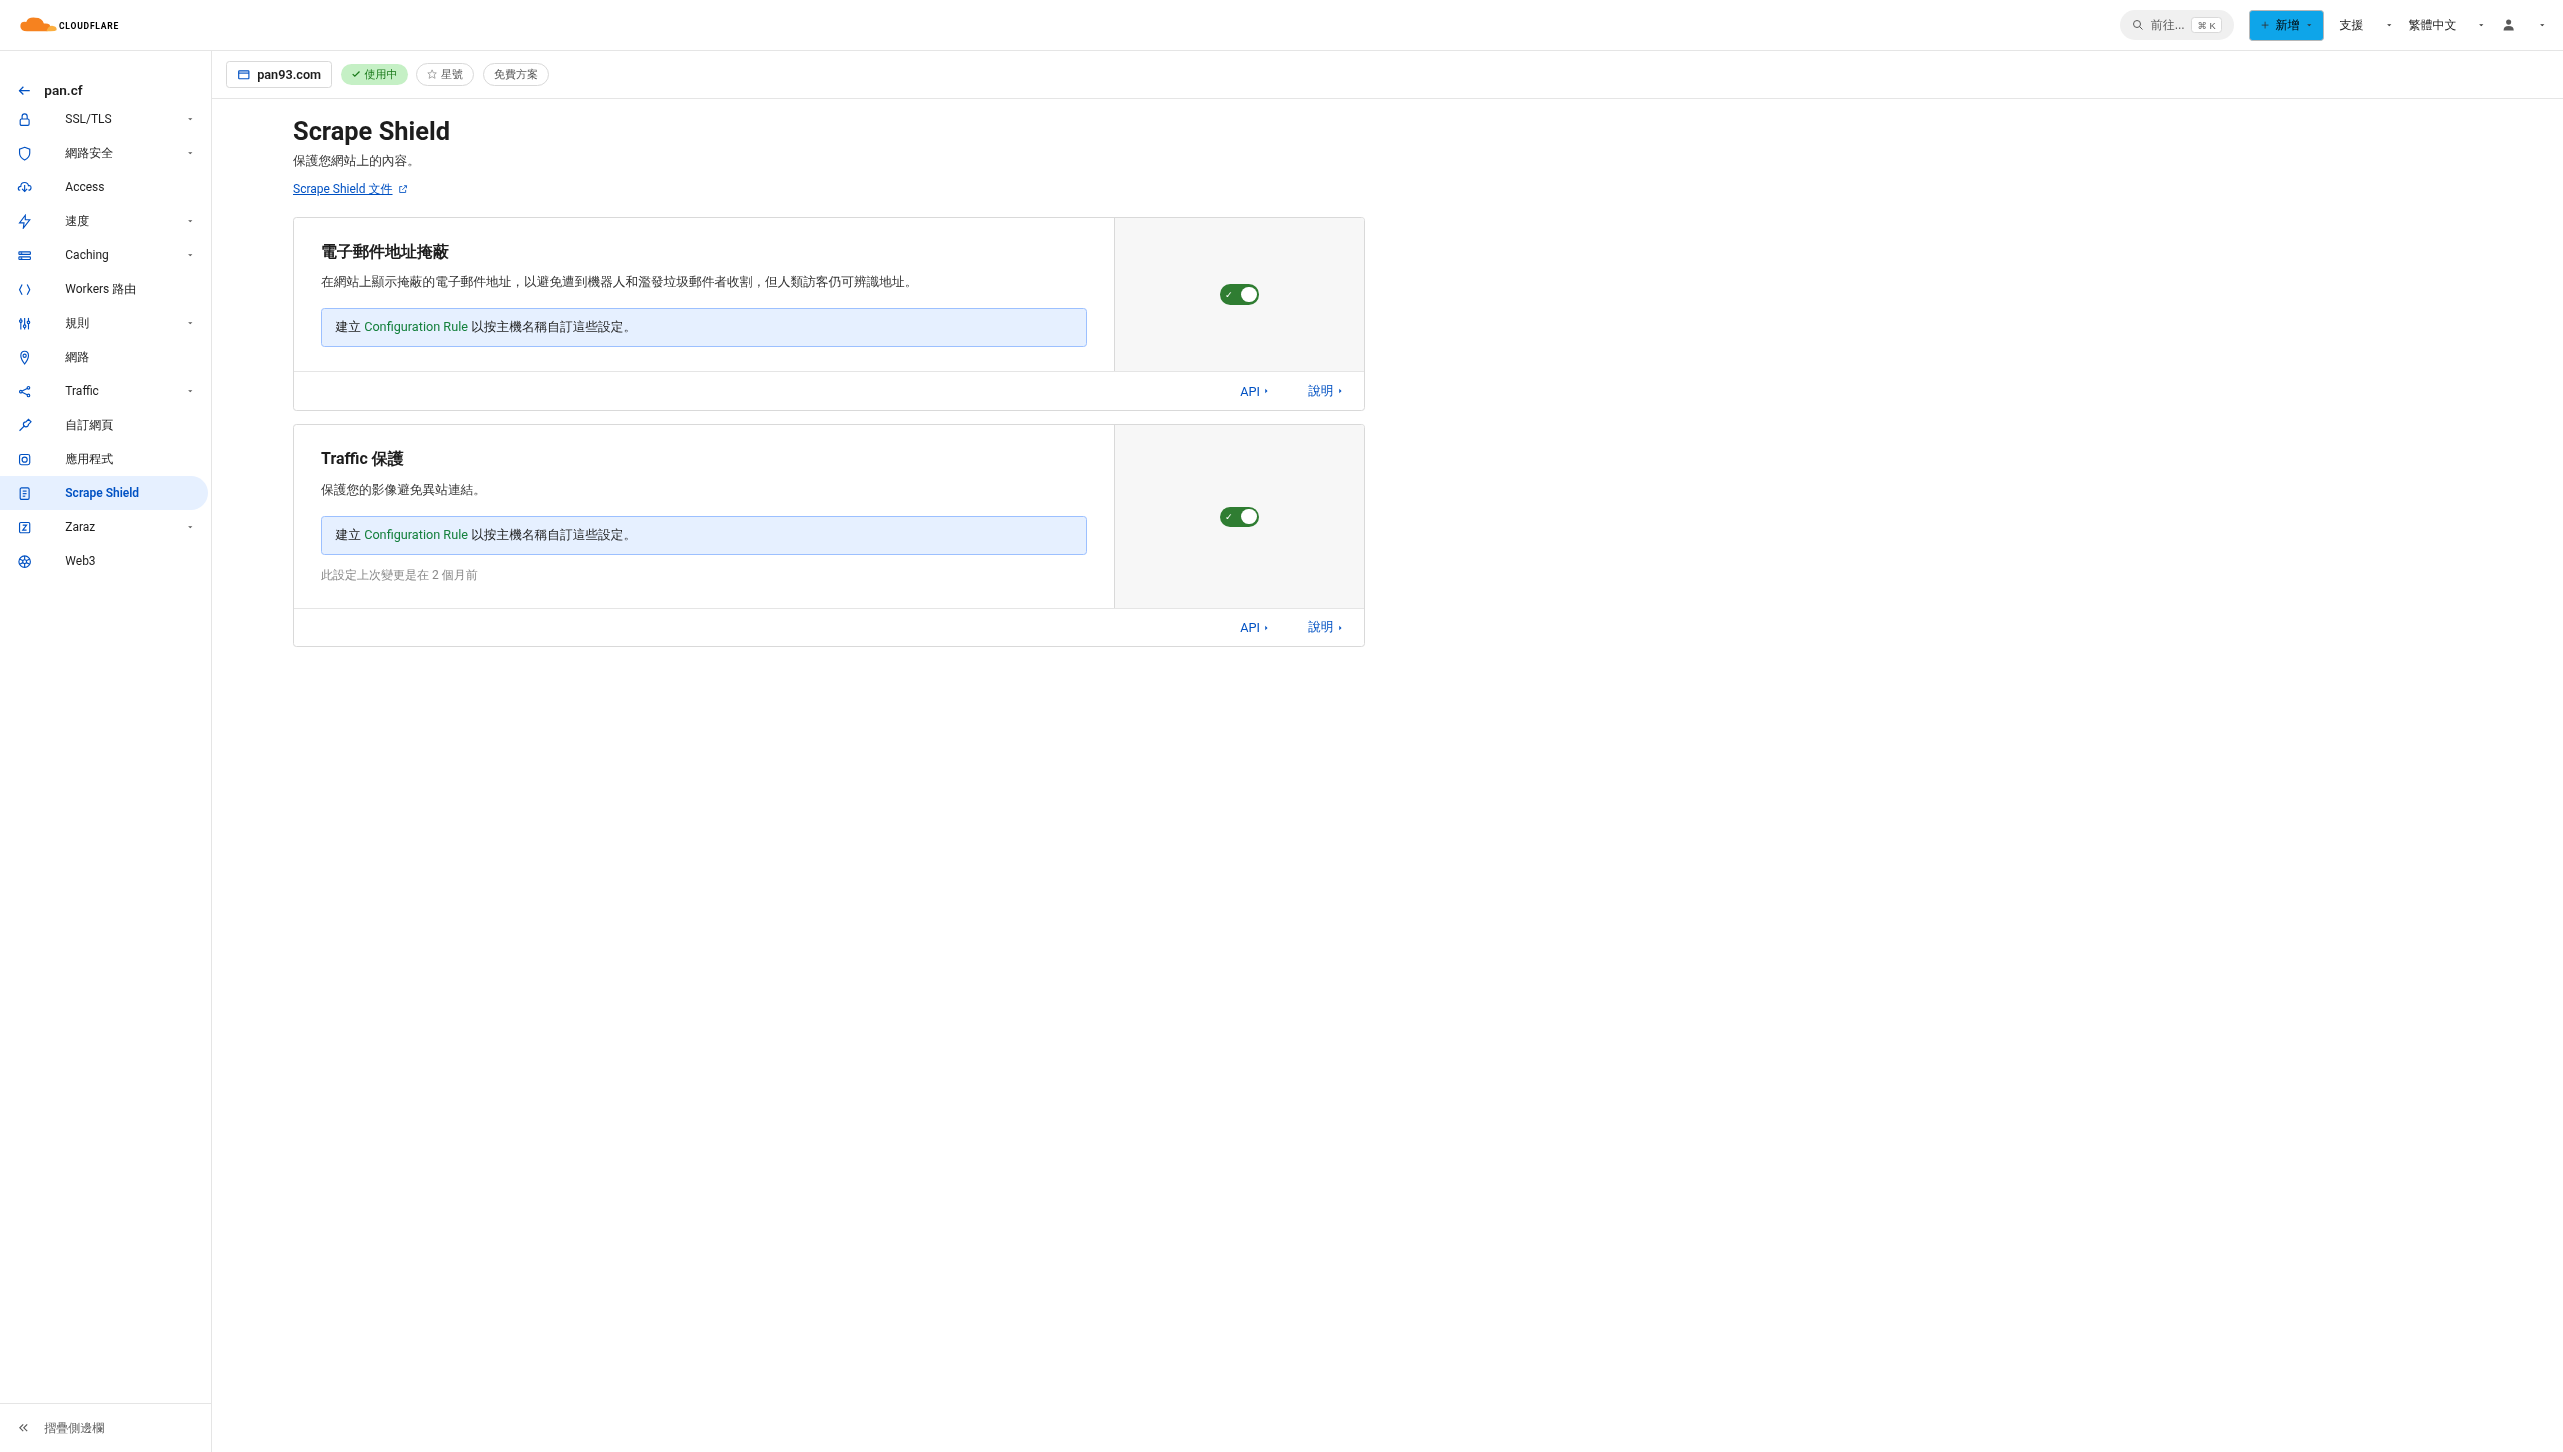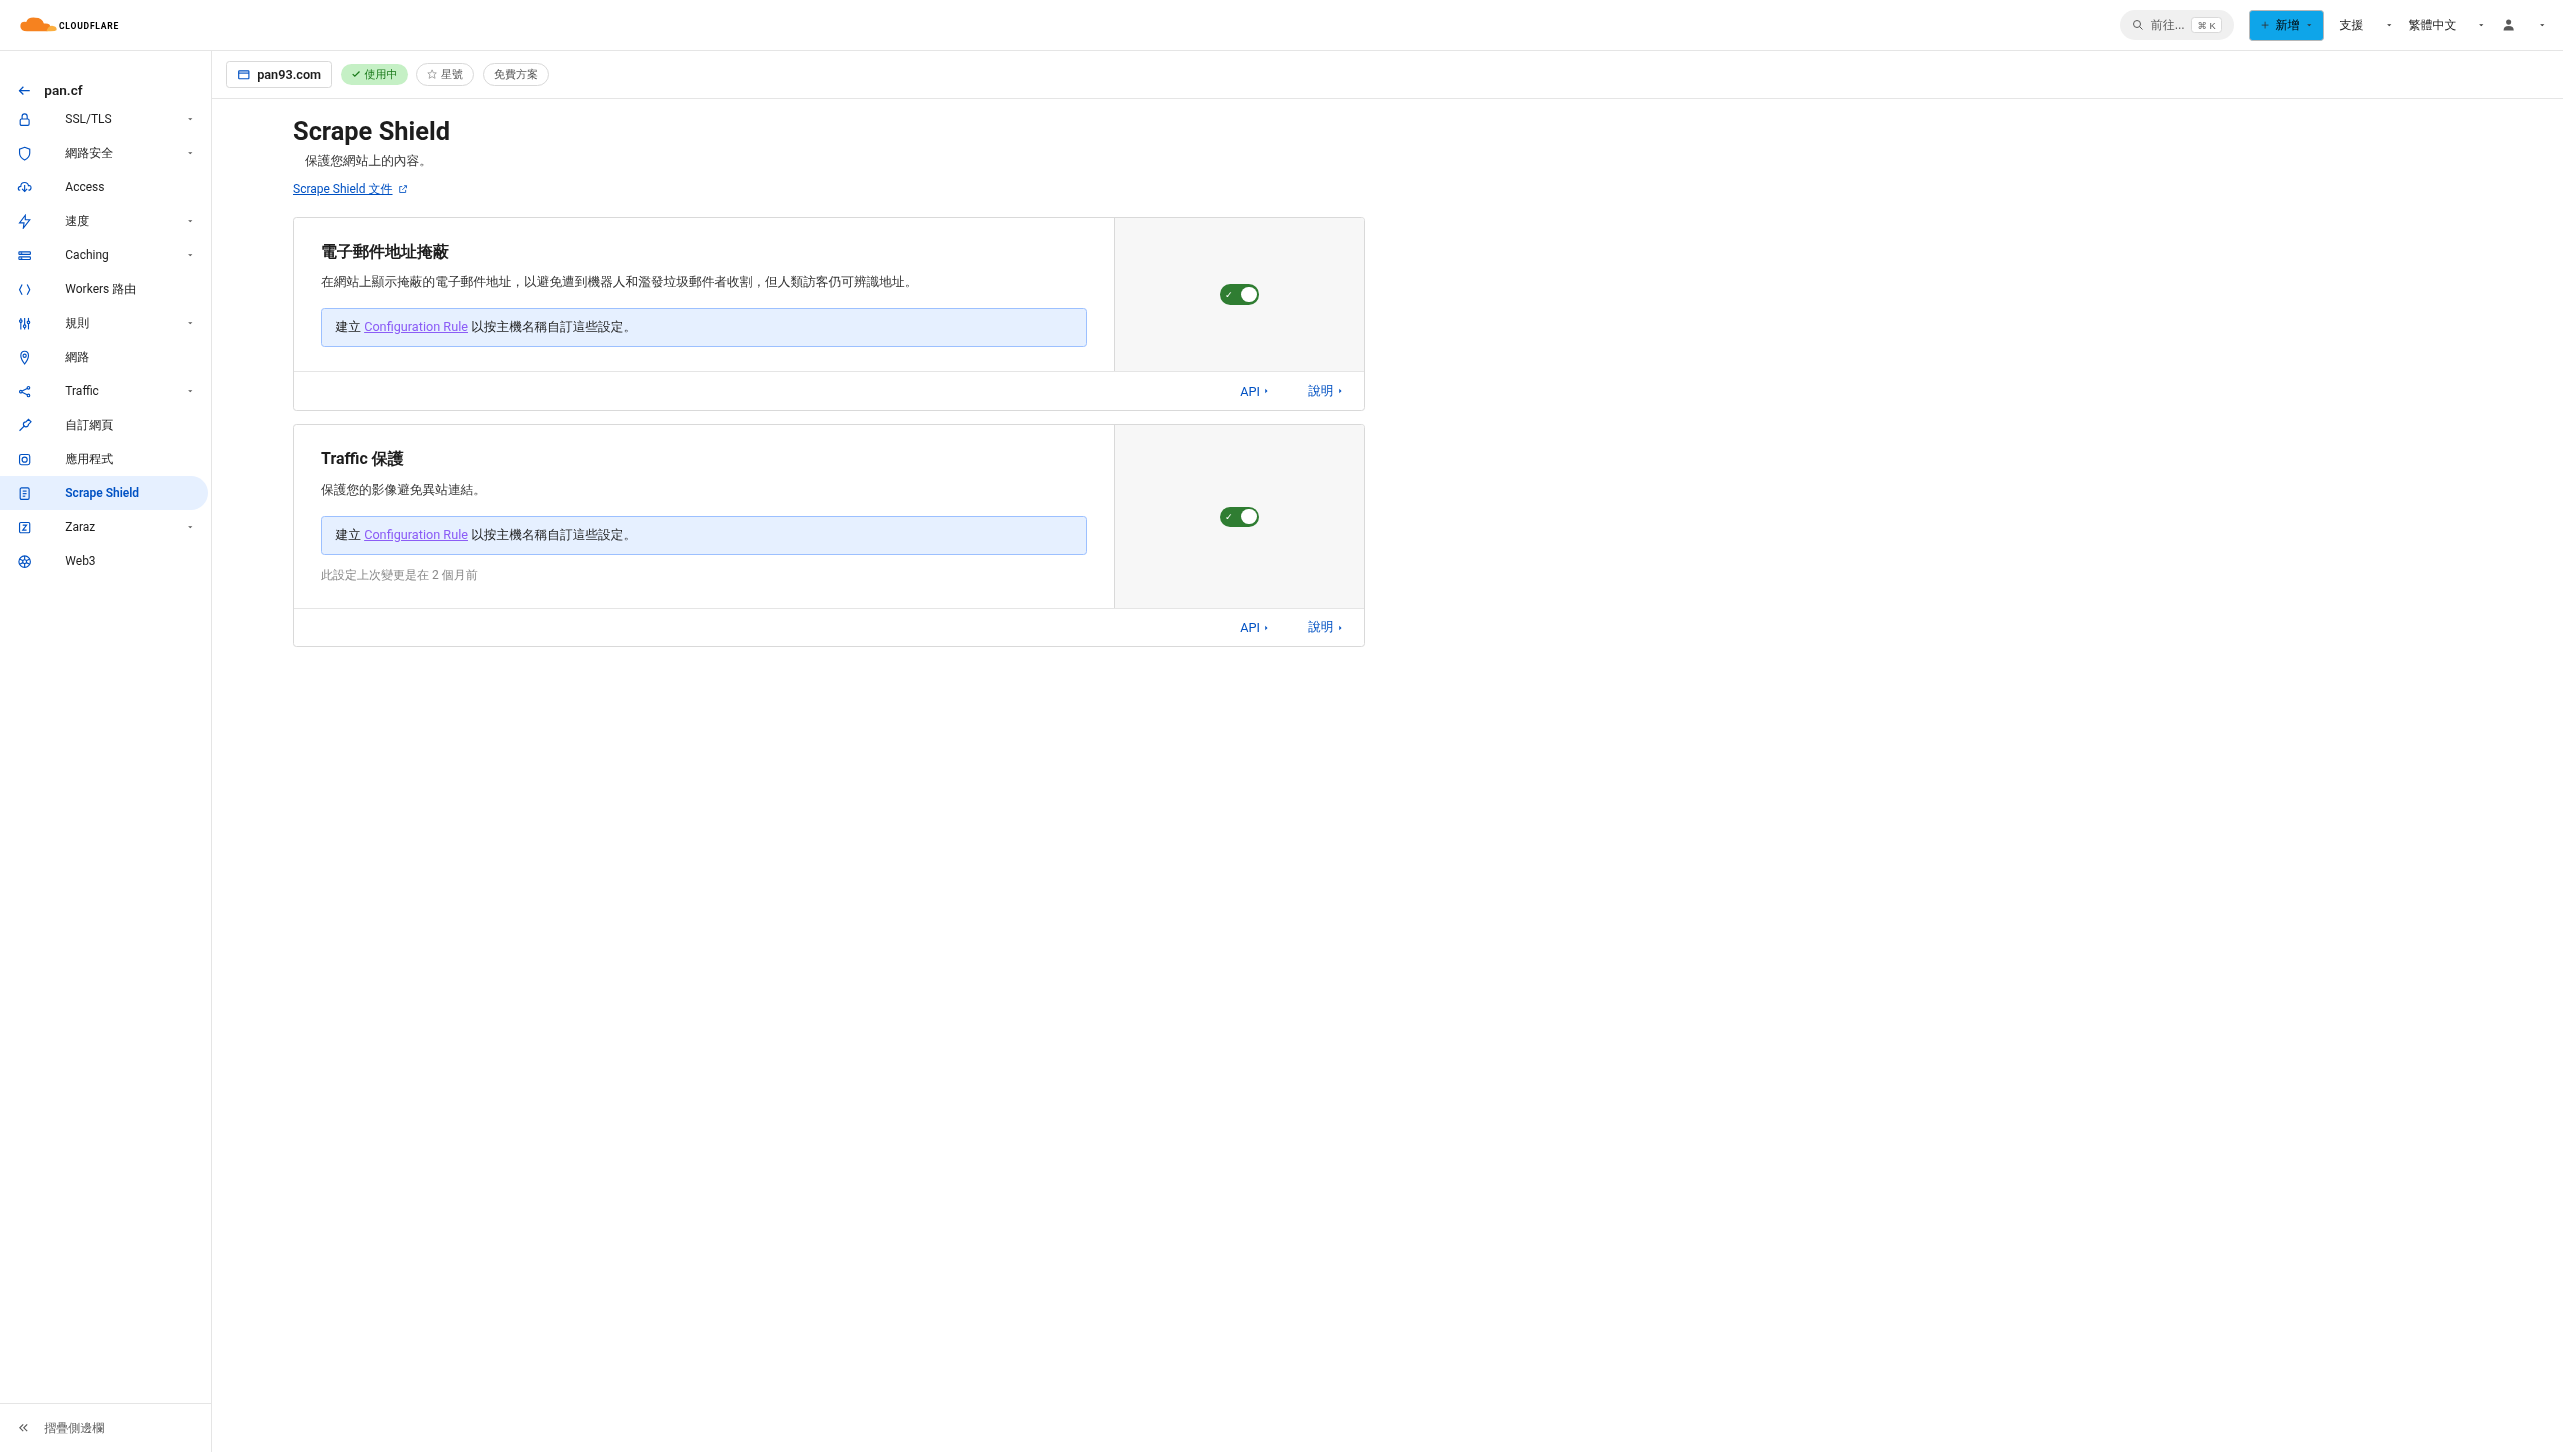--- a/index.html
+++ b/index.html
@@ -26,30 +26,30 @@
 .nav-item.active .nav-icon svg { stroke: #0051c3; }
 .nav-item .chevron { margin-left: auto; color: #595959; }
 .collapse-bar { border-top: 0.8px solid #e5e5e5; padding: 15.3px 17px; display: flex; align-items: center; gap: 13.6px; font-size: 12px; color: #595959; cursor: pointer; }
 .main { flex: 1; overflow-y: auto; }
 .domain-bar { height: 48px; border-bottom: 0.8px solid #e5e5e5; display: flex; align-items: center; gap: 8.5px; padding: 0 13.6px; }
 .domain-chip { display: flex; align-items: center; gap: 6.8px; border: 0.8px solid #d9d9d9; border-radius: 3.4px; padding: 5.1px 10.2px; font-size: 12.7px; font-weight: 600; }
 .status-pill { background: #c5f0c5; color: #1a7a1a; border-radius: 13.6px; padding: 3.4px 10.2px; font-size: 11px; display: flex; align-items: center; gap: 3.4px; }
 .star-pill, .plan-pill { border: 0.8px solid #d9d9d9; border-radius: 13.6px; padding: 3.4px 10.2px; font-size: 11px; color: #595959; display: flex; align-items: center; gap: 3.4px; cursor: pointer; }
 .content { padding: 17px 34px 34px 81px; max-width: 1187px; }
 .page-title { font-size: 25.4px; font-weight: 700; margin-bottom: 6.8px; }
-.page-sub { font-size: 12.7px; color: #333; margin-bottom: 10.2px; margin-left: 12px; }
+.page-sub { font-size: 12.7px; color: #333; margin-bottom: 10.2px; }
 .doc-link { color: #0051c3; text-decoration: underline; font-size: 12px; display: inline-flex; align-items: center; gap: 5.1px; margin-bottom: 18.6px; }
 .card { border: 0.8px solid #d9d9d9; border-radius: 3.4px; margin-bottom: 13.6px; overflow: hidden; }
 .card-body { display: flex; }
 .card-left { flex: 1; padding: 24px 27px; }
 .card-right { width: 250px; background: #f7f7f7; border-left: 0.8px solid #d9d9d9; display: flex; align-items: center; justify-content: center; }
 .card-title { font-size: 16px; font-weight: 700; margin-bottom: 8.5px; }
 .card-desc { font-size: 12.7px; line-height: 1.7; color: #333; margin-bottom: 15.3px; }
 .info-banner { background: #e6f0ff; border: 0.8px solid #9cc0ff; border-radius: 3.4px; padding: 10.2px 13.6px; font-size: 12.7px; }
-.info-banner a { color: #8b5cf6; text-decoration: underline; }
+.info-banner a { color: #15803d; }
 .card-meta { font-size: 12px; color: #888; margin-top: 12px; }
 .card-footer { border-top: 0.8px solid #e5e5e5; padding: 10.2px 20.3px; display: flex; justify-content: flex-end; gap: 38px; }
 .footer-link { color: #0051c3; font-size: 12.7px; display: inline-flex; align-items: center; gap: 3.4px; cursor: pointer; }
 .toggle { width: 39px; height: 20.3px; background: #2f7d32; border-radius: 10.2px; position: relative; cursor: pointer; }
 .toggle::after { content: ""; position: absolute; right: 2.5px; top: 2.5px; width: 15.3px; height: 15.3px; background: #fff; border-radius: 50%; }
 .toggle .check { position: absolute; left: 5.1px; top: 4.2px; color: #fff; font-size: 9.3px; }
 svg { display: block; }
 </style>
 </head>
 <body>

